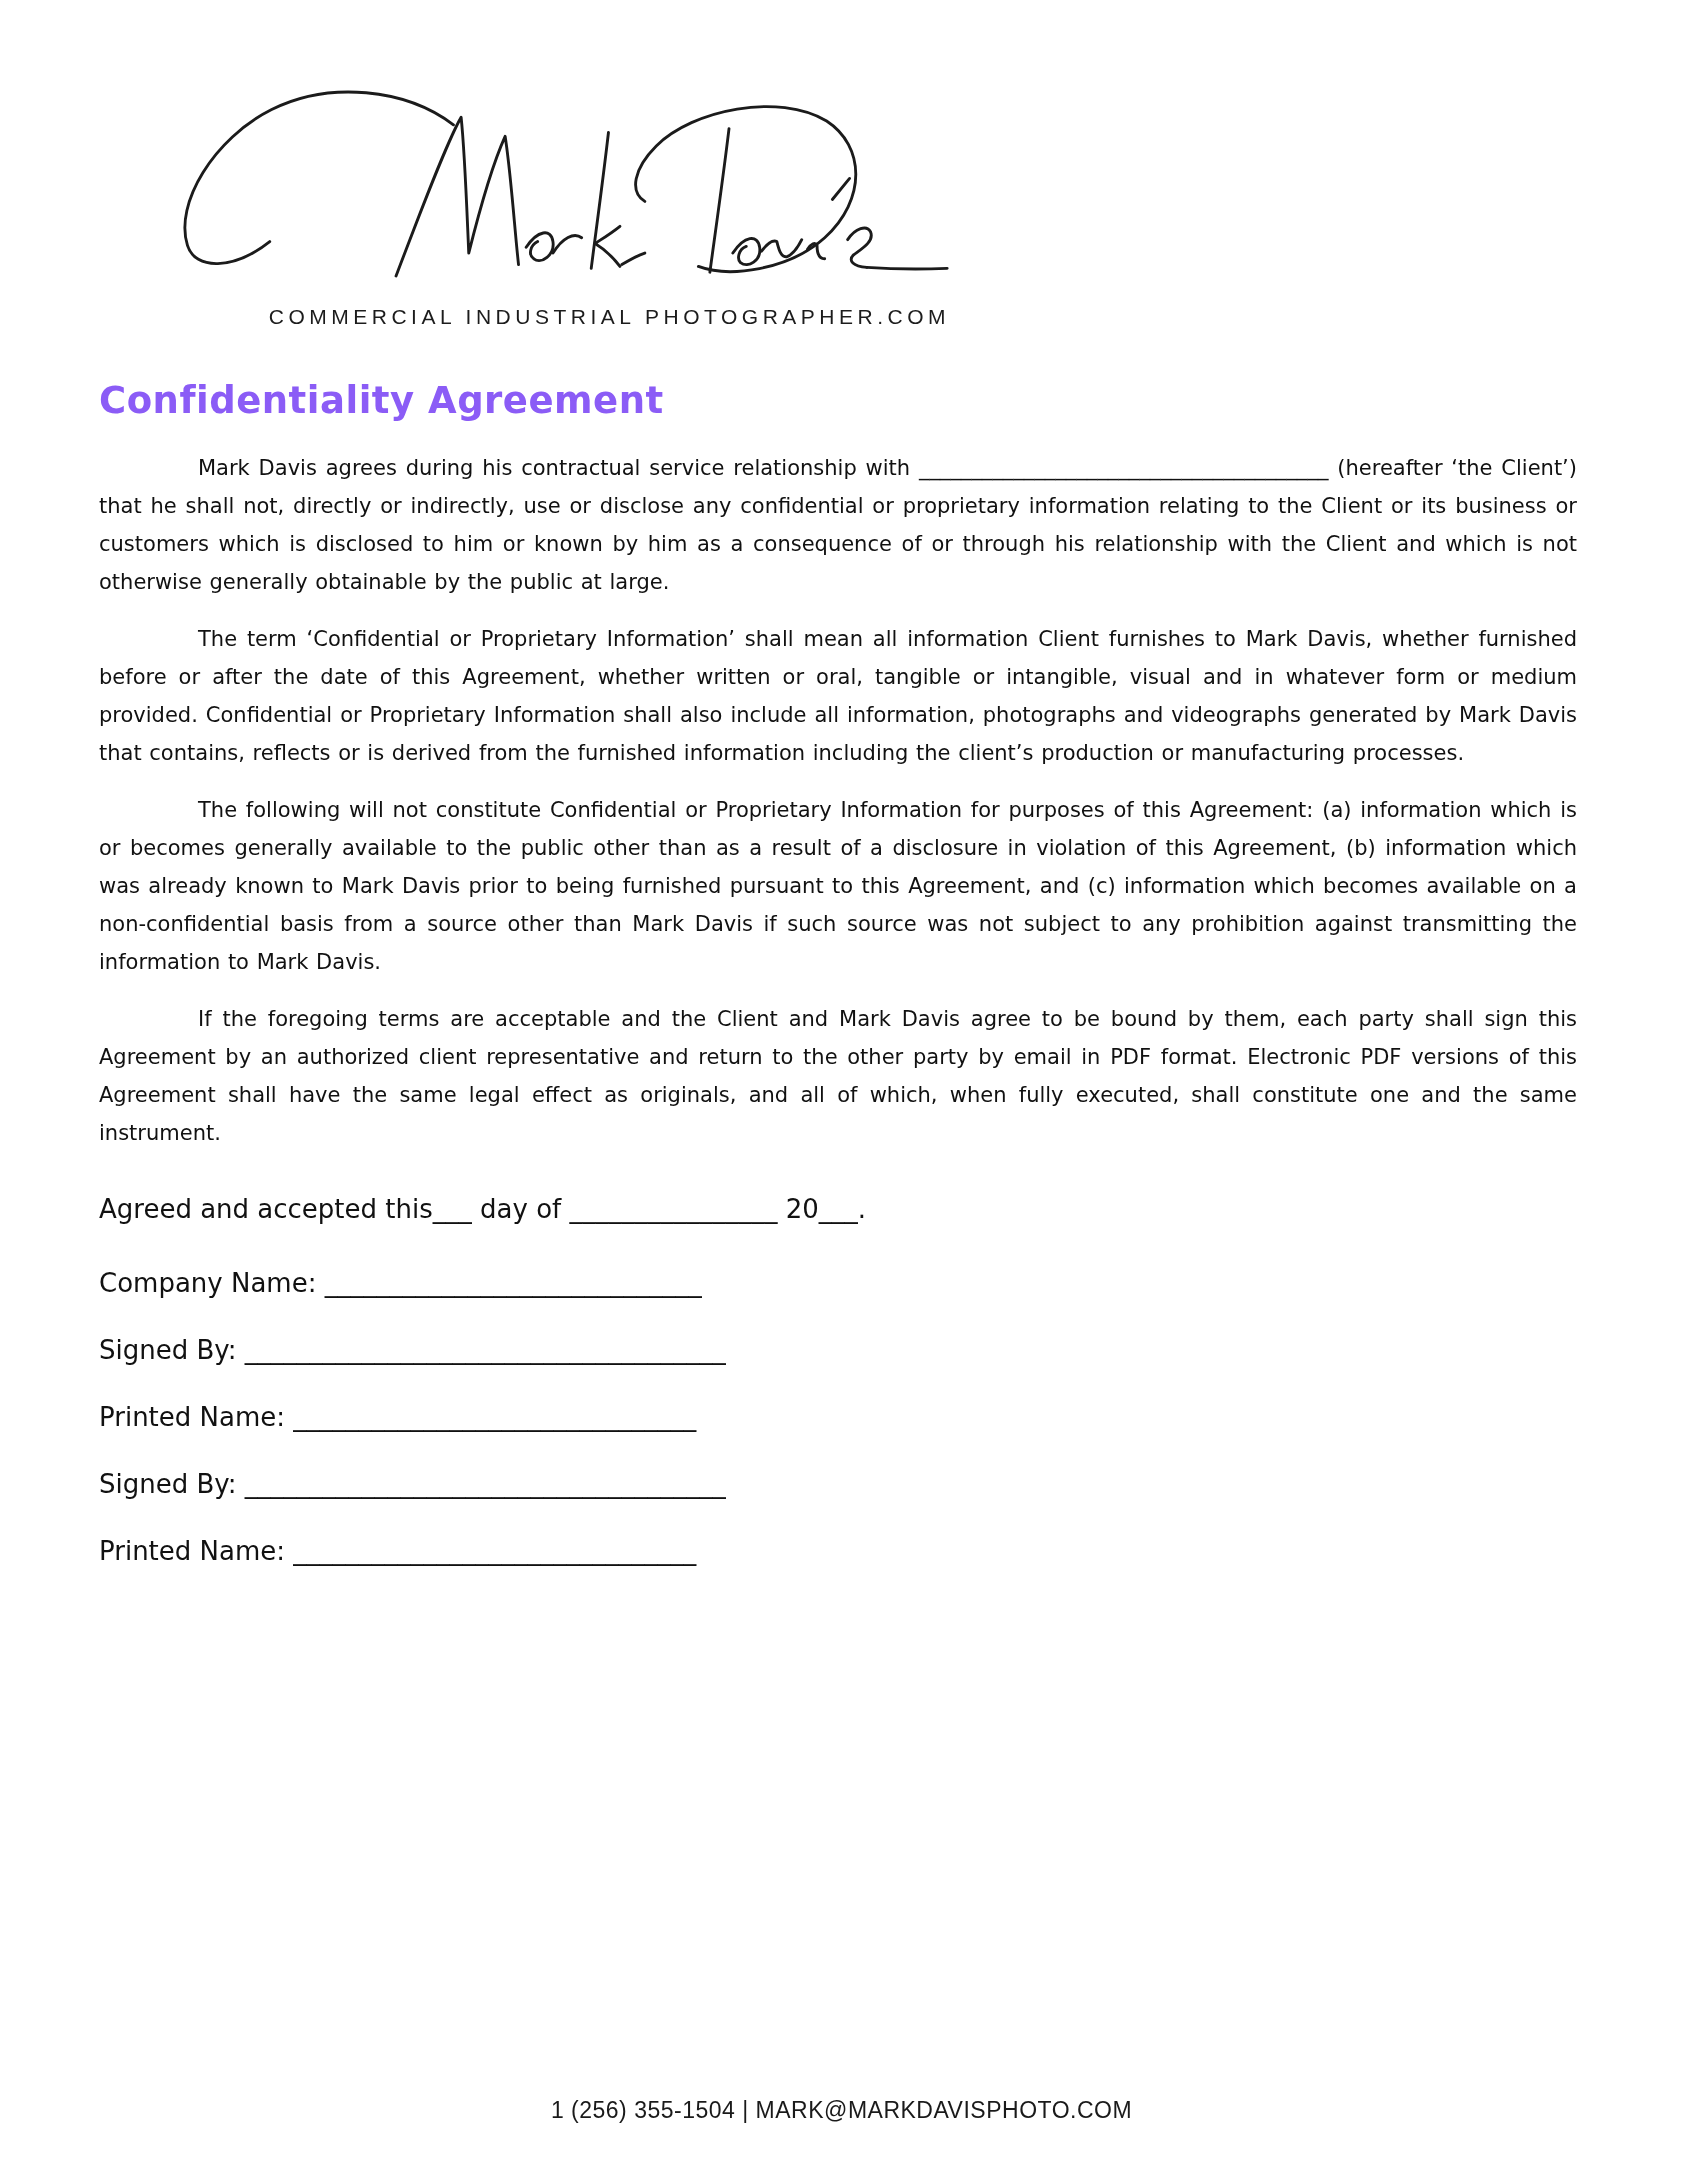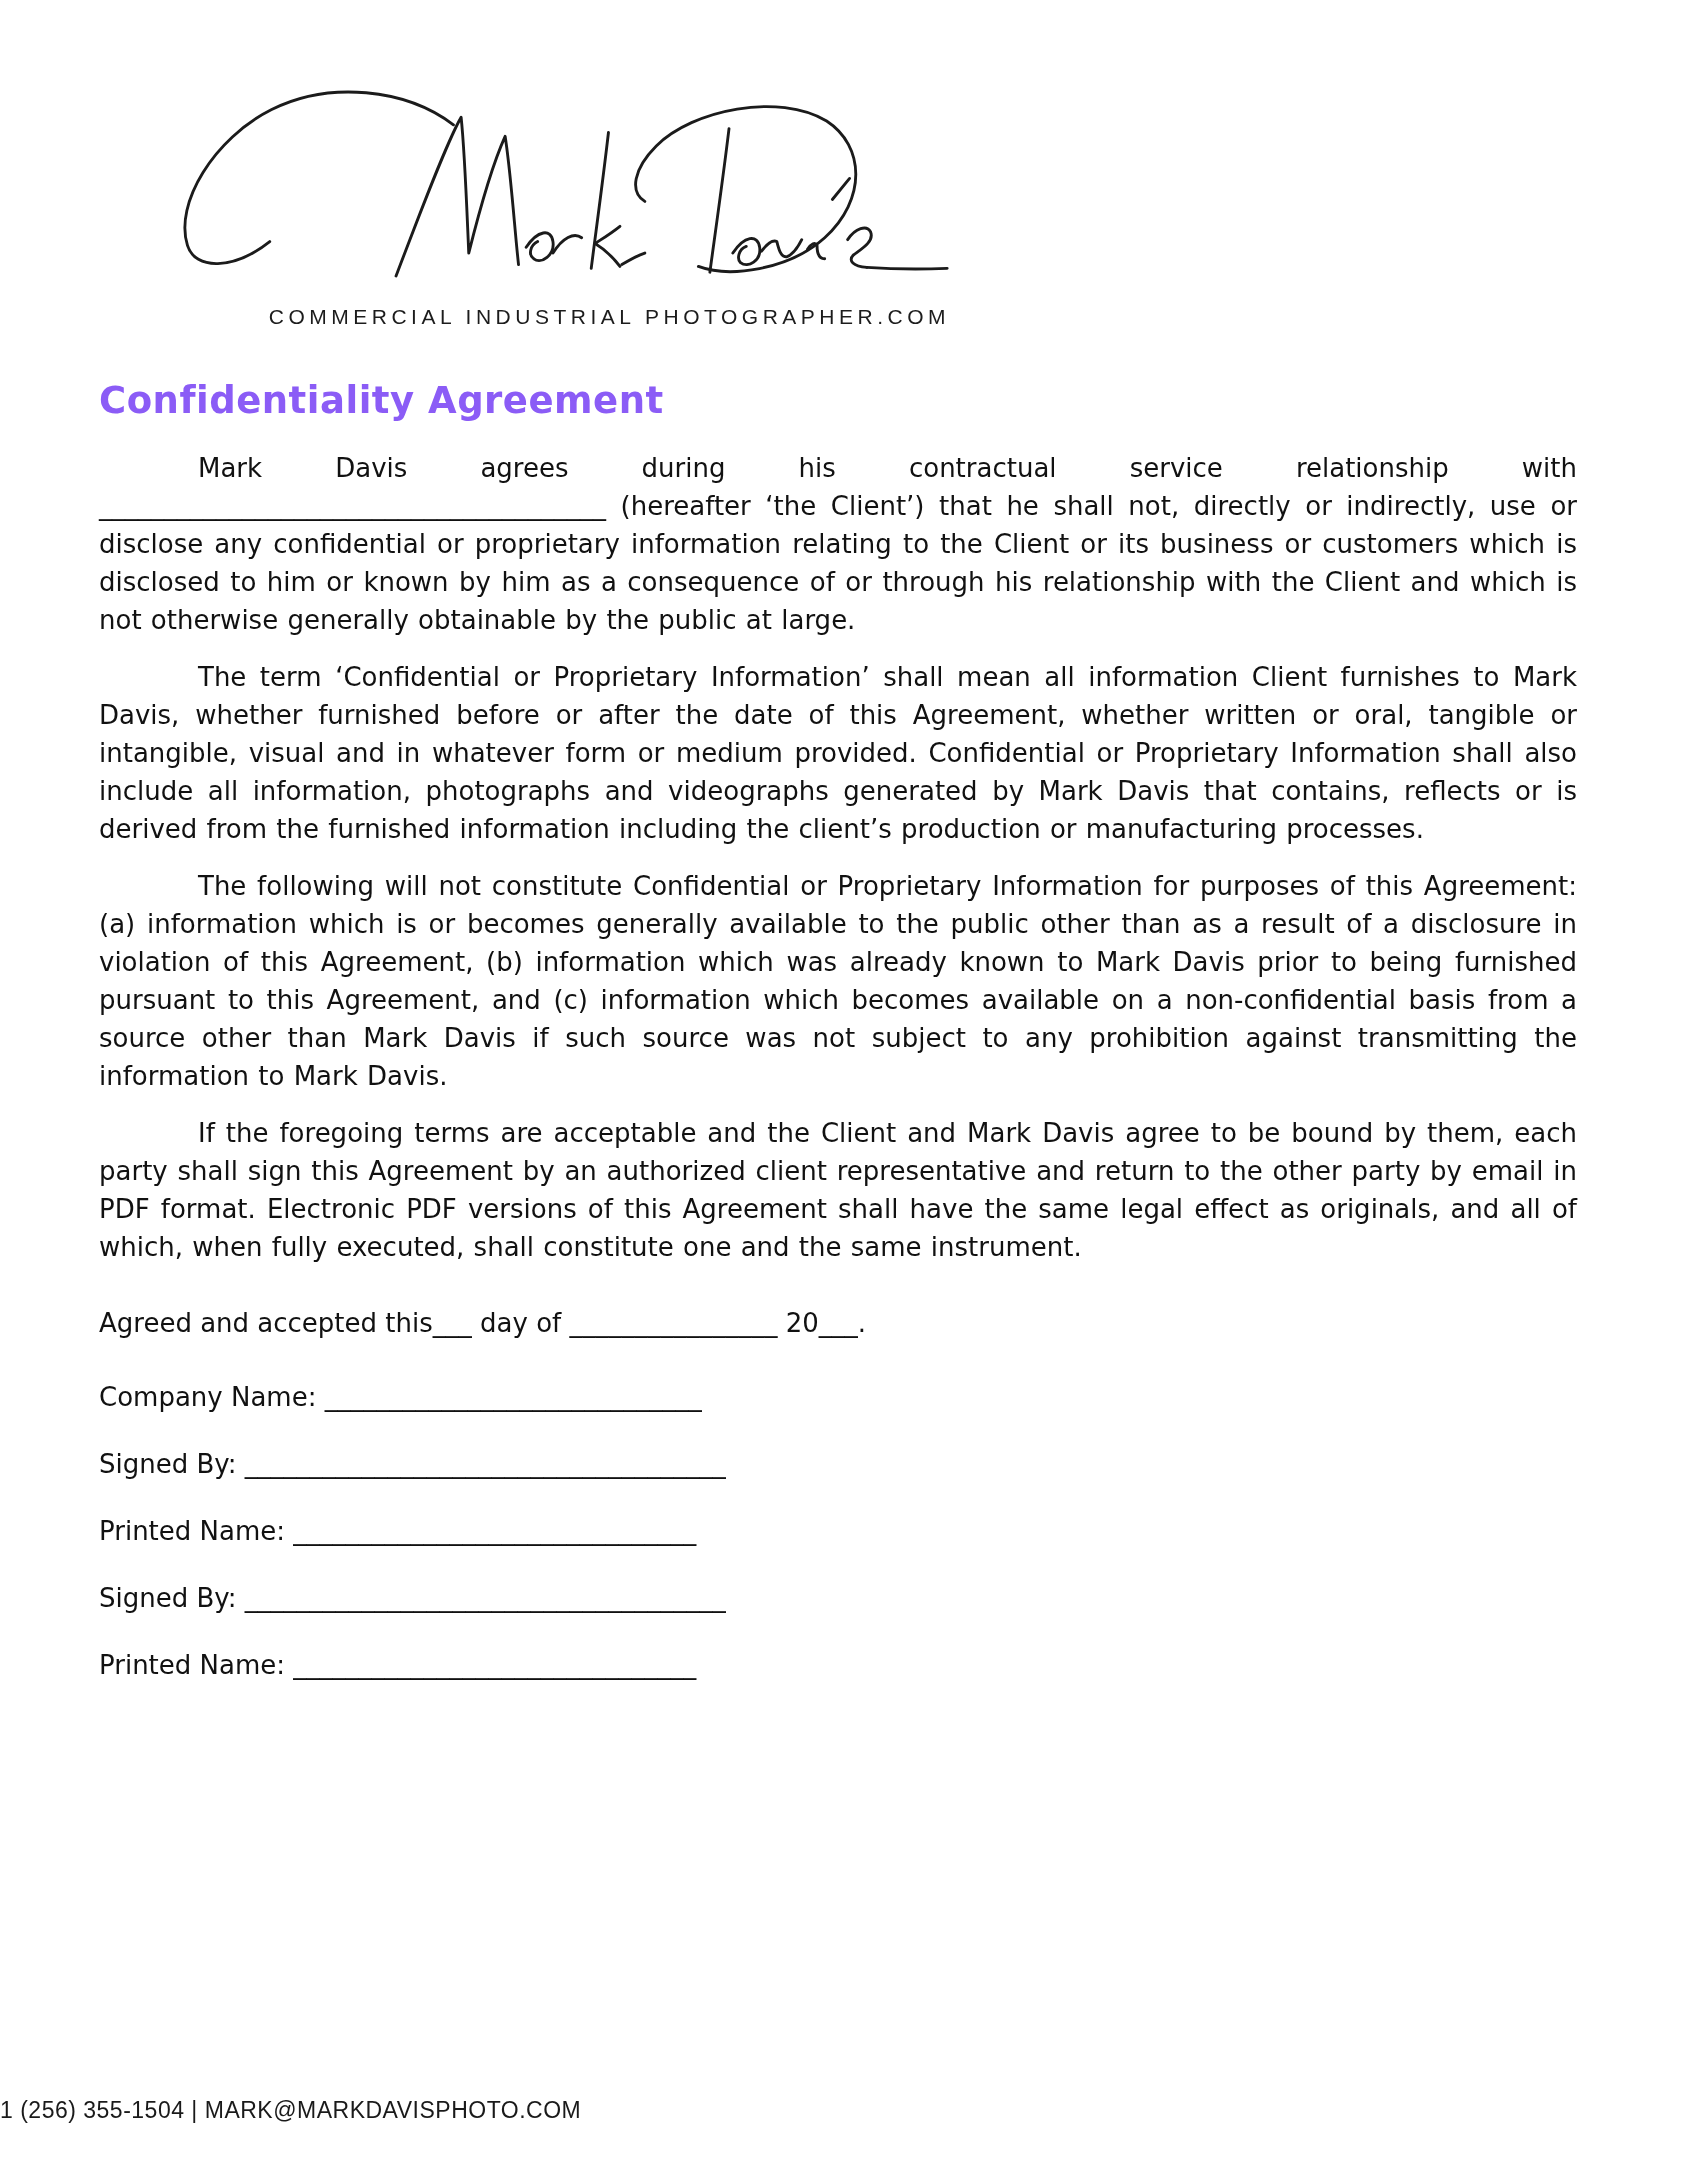--- a/index.html
+++ b/index.html
@@ -48,21 +48,21 @@
     margin: 50px 0 0 0;
     text-align: left;
     font-size: 37px;
     font-weight: bold;
     color: #8b5cf6;
     letter-spacing: 0.5px;
   }
   
   .body-p {
     margin: 19px 0 0 0;
-    font-size: 26px;
+    font-size: 21px;
     line-height: 38px;
     text-align: justify;
     text-indent: 99px;
     word-spacing: 1px;
   }
   .body-p:first-of-type { margin-top: 27px; }
   .agreed {
     margin: 38px 0 0 0;
     font-size: 26px;
     line-height: 38px;
@@ -81,20 +81,21 @@
     font-weight: bold;
     margin: 6px 0 35px 0;
   }
   .company-heading .heading-value { margin-left: 14px; }
   
   .footer {
     position: absolute;
     left: 0;
     top: 2020px;
     width: 1683px;
+    text-align: center;
     font-family: "Liberation Sans", sans-serif;
     font-size: 23px;
     color: #1a1a1a;
     letter-spacing: 0.5px;
   }
 </style>
 </head>
 <body>
 
 <div class="page">

